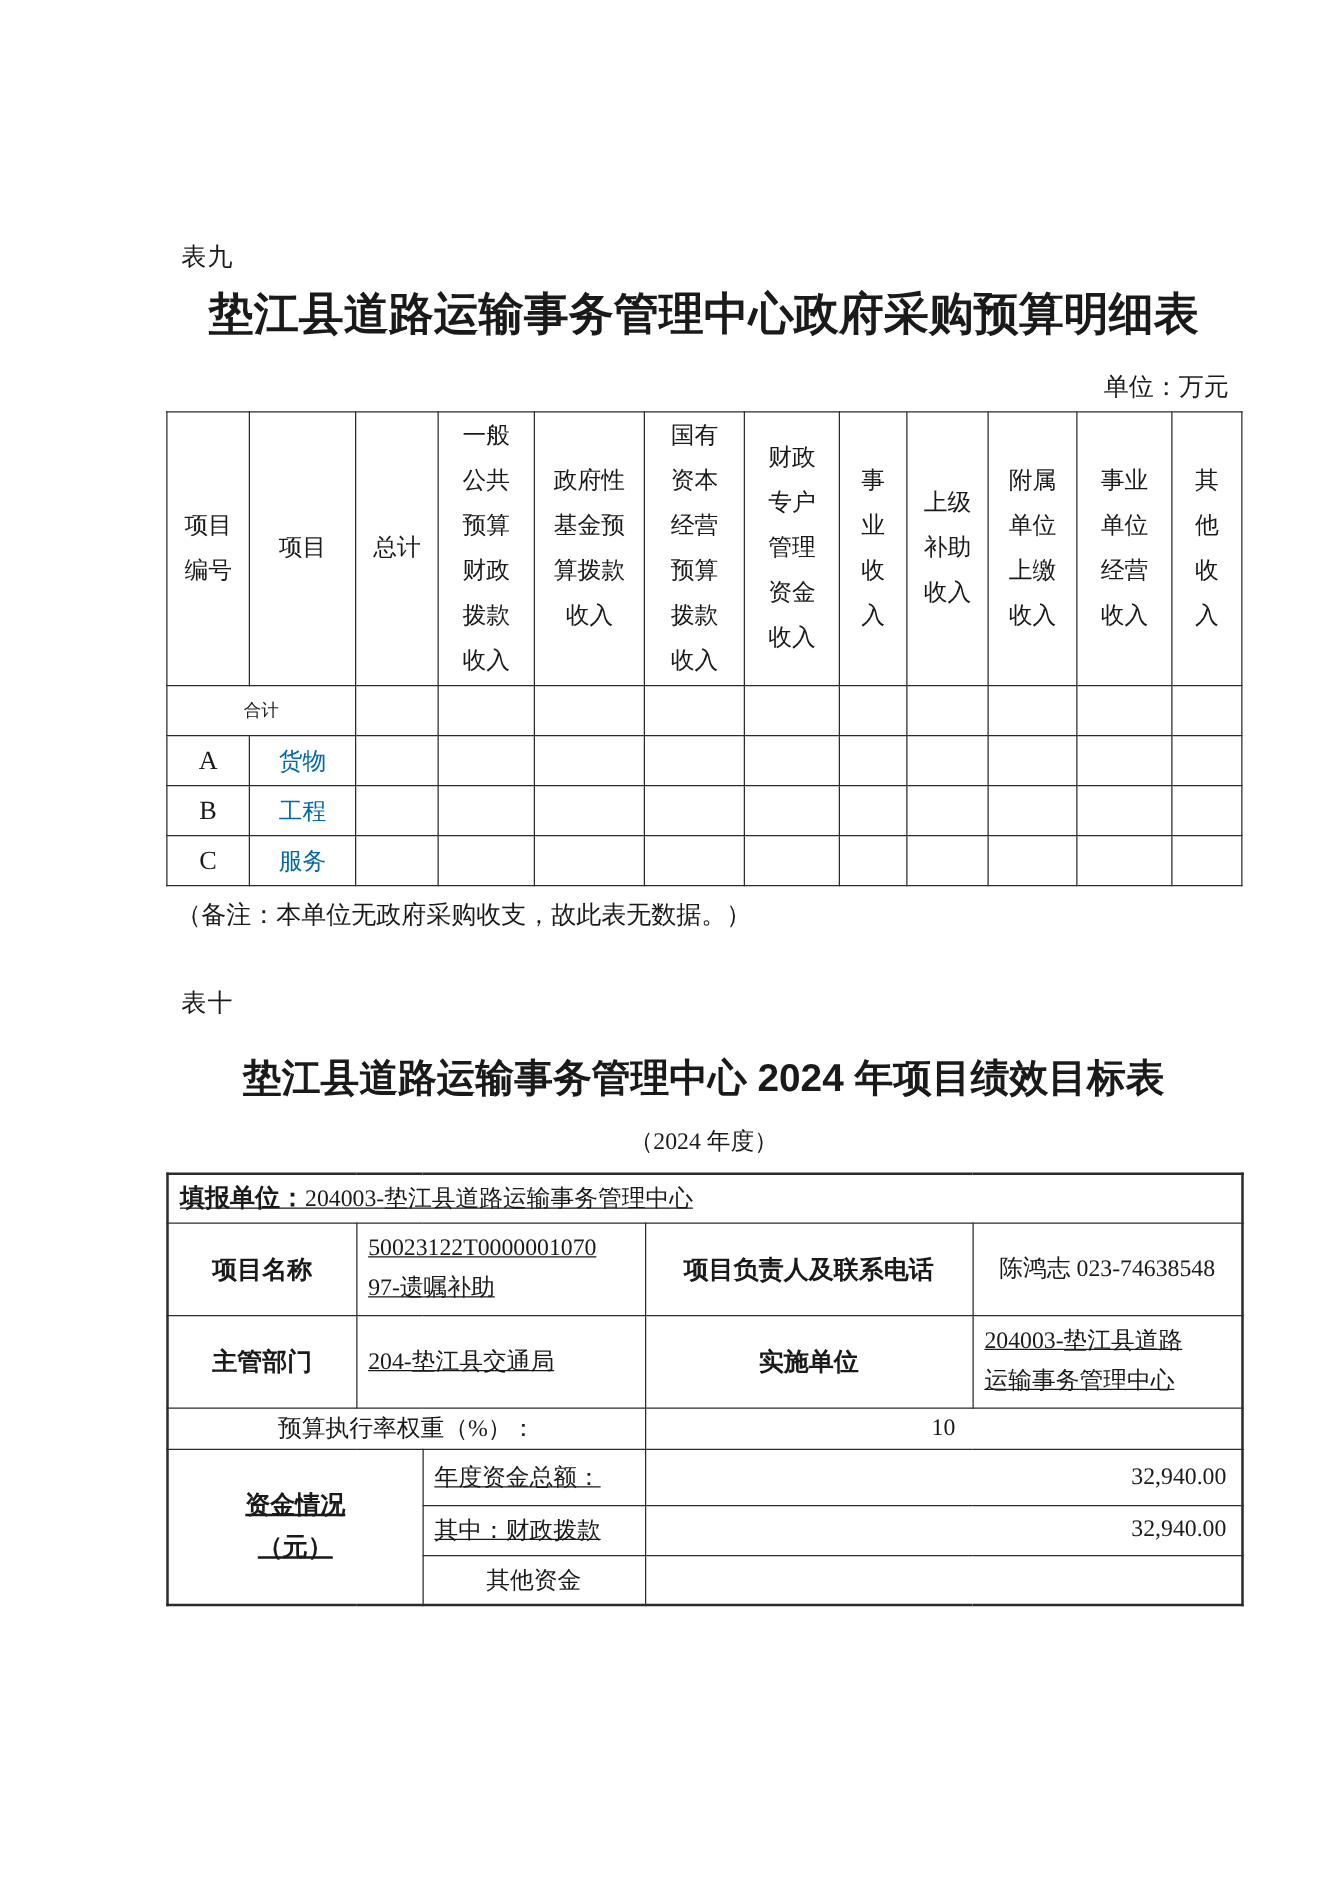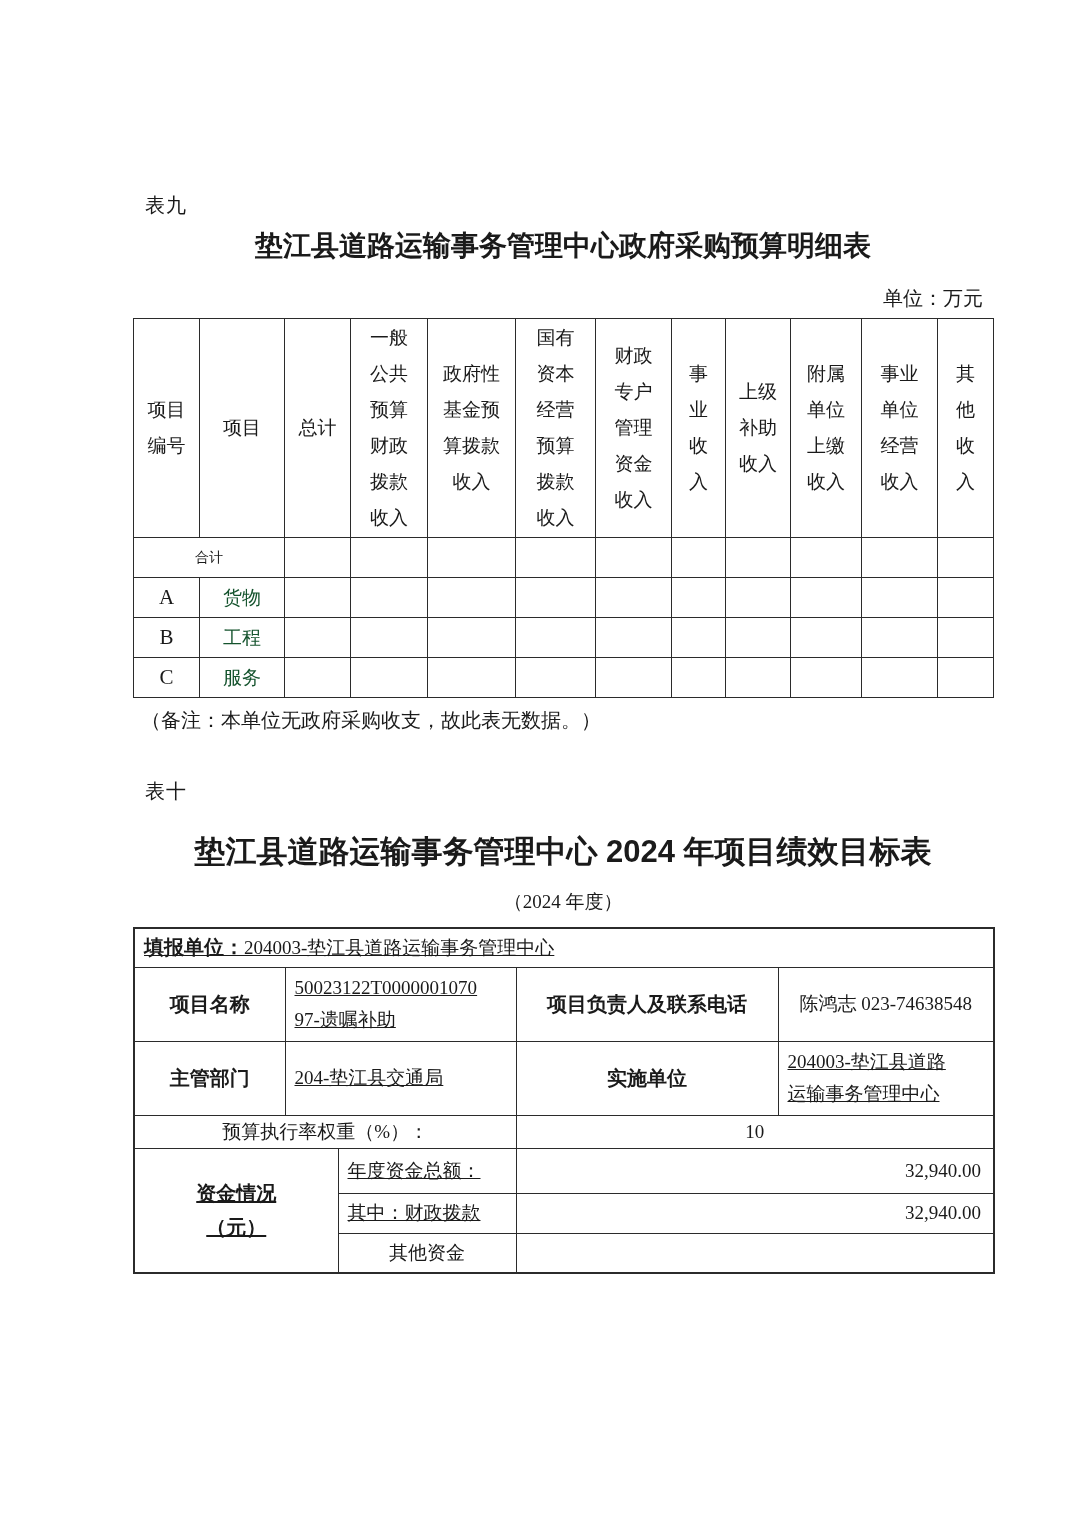--- a/index.html
+++ b/index.html
@@ -9,39 +9,39 @@
     background:#ffffff;
     color:#1a1a1a;
     font-family:"Liberation Serif", serif;
     overflow:hidden;
   }
   .content{width:860px;margin-left:133px;padding-top:192px;}
 
   .small-label{font-size:20px;padding-left:12px;letter-spacing:1px;}
   .doc-title{
     font-family:"Liberation Sans", sans-serif;
-    font-weight:bold;font-size:28px;
+    font-weight:bold;font-size:36px;
     text-align:center;margin-top:8px;
   }
   .unit-line{text-align:right;font-size:20px;margin-top:20px;margin-bottom:6px;padding-right:10px;}
 
   table{border-collapse:collapse;table-layout:fixed;width:860px;}
   td{border:1px solid #2b2b2b;text-align:center;vertical-align:middle;overflow:hidden;}
 
   
   .t1 .hdr td{
     font-family:"Liberation Sans", sans-serif;
     font-size:19px;line-height:36px;
     white-space:pre-line;font-weight:normal;
   }
   .t1 .hdr{height:216px;}
   .t1 .body-row{height:40px;}
   .t1 .sum{font-family:"Liberation Sans", sans-serif;font-size:14px;}
   .t1 .code{font-size:21px;}
-  .t1 .cat{font-size:19px;color:#14532d;text-align:center;}
+  .t1 .cat{font-size:19px;color:#0369a1;text-align:center;}
 
   .note-line{font-size:20px;margin-top:9px;padding-left:8px;}
   .label-ten{margin-top:44px;}
   .doc-title2{font-size:31px;margin-top:26px;}
   .doc-subtitle{
     font-family:"Liberation Sans", sans-serif;
     font-weight:bold;font-size:30px;text-align:center;margin-top:22px;
   }
   .year-line{text-align:center;font-size:19px;margin-top:16px;}
 

